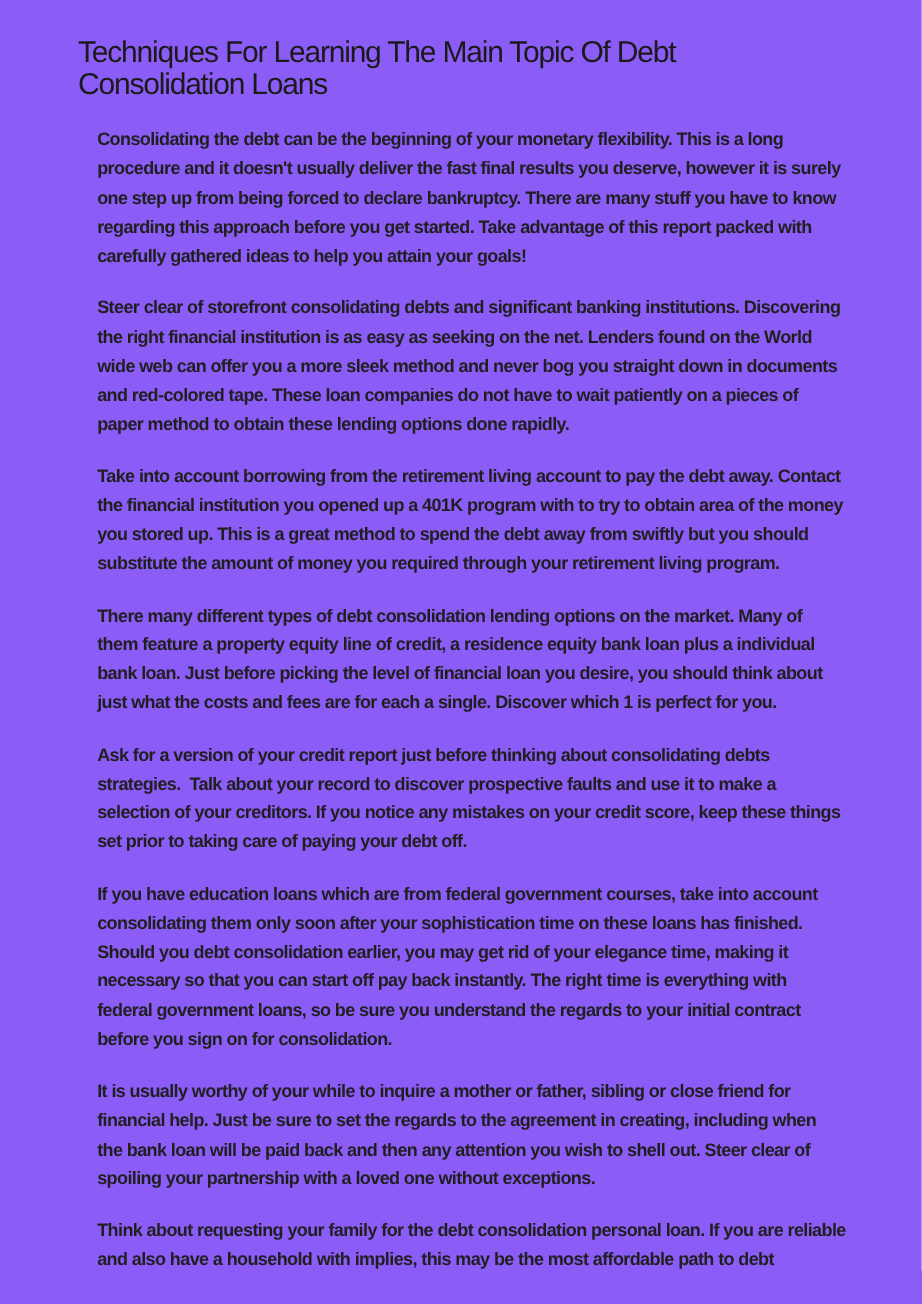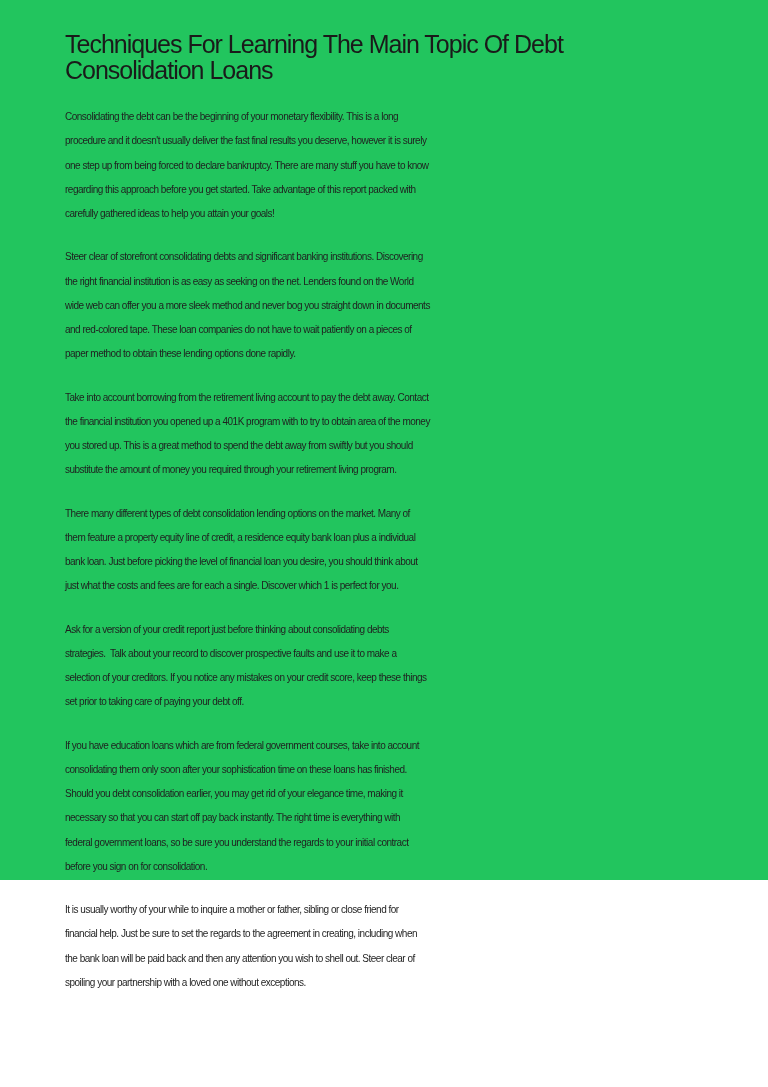--- a/index.html
+++ b/index.html
@@ -9,38 +9,38 @@
   }
   body {
     width: 768px;
     height: 1087px;
     overflow: hidden;
     font-family: "Liberation Sans", sans-serif;
   }
   .page {
     box-sizing: border-box;
     width: 768px;
-    height: 880px;
-    background: #22c55e;
+    height: 1087px;
+    background: #8b5cf6;
     padding: 31px 0 0 65px;
   }
   .doc-title {
     margin: 0 0 22px 0;
     font-size: 25px;
     font-weight: 400;
     line-height: 26px;
     letter-spacing: -1px;
     color: #1a1a1a;
     white-space: pre-wrap;
     max-width: 660px;
   }
   .doc-paragraph {
-    margin: 0 0 19px 0;
-    font-size: 10px;
-    font-weight: 400;
+    margin: 0 0 19px 16px;
+    font-size: 15px;
+    font-weight: 700;
     line-height: 24.25px;
     letter-spacing: -0.5px;
     color: #1f1f1f;
     white-space: pre-wrap;
     max-width: 700px;
   }
 </style>
 </head>
 <body>
 
@@ -80,13 +80,15 @@
 Should you debt consolidation earlier, you may get rid of your elegance time, making it
 necessary so that you can start off pay back instantly. The right time is everything with
 federal government loans, so be sure you understand the regards to your initial contract
 before you sign on for consolidation.</p>
 
   <p class="doc-paragraph">It is usually worthy of your while to inquire a mother or father, sibling or close friend for
 financial help. Just be sure to set the regards to the agreement in creating, including when
 the bank loan will be paid back and then any attention you wish to shell out. Steer clear of
 spoiling your partnership with a loved one without exceptions.</p>
 
+  <p class="doc-paragraph">Think about requesting your family for the debt consolidation personal loan. If you are reliable
+and also have a household with implies, this may be the most affordable path to debt</p>
 </div>
 
 </body></html>

